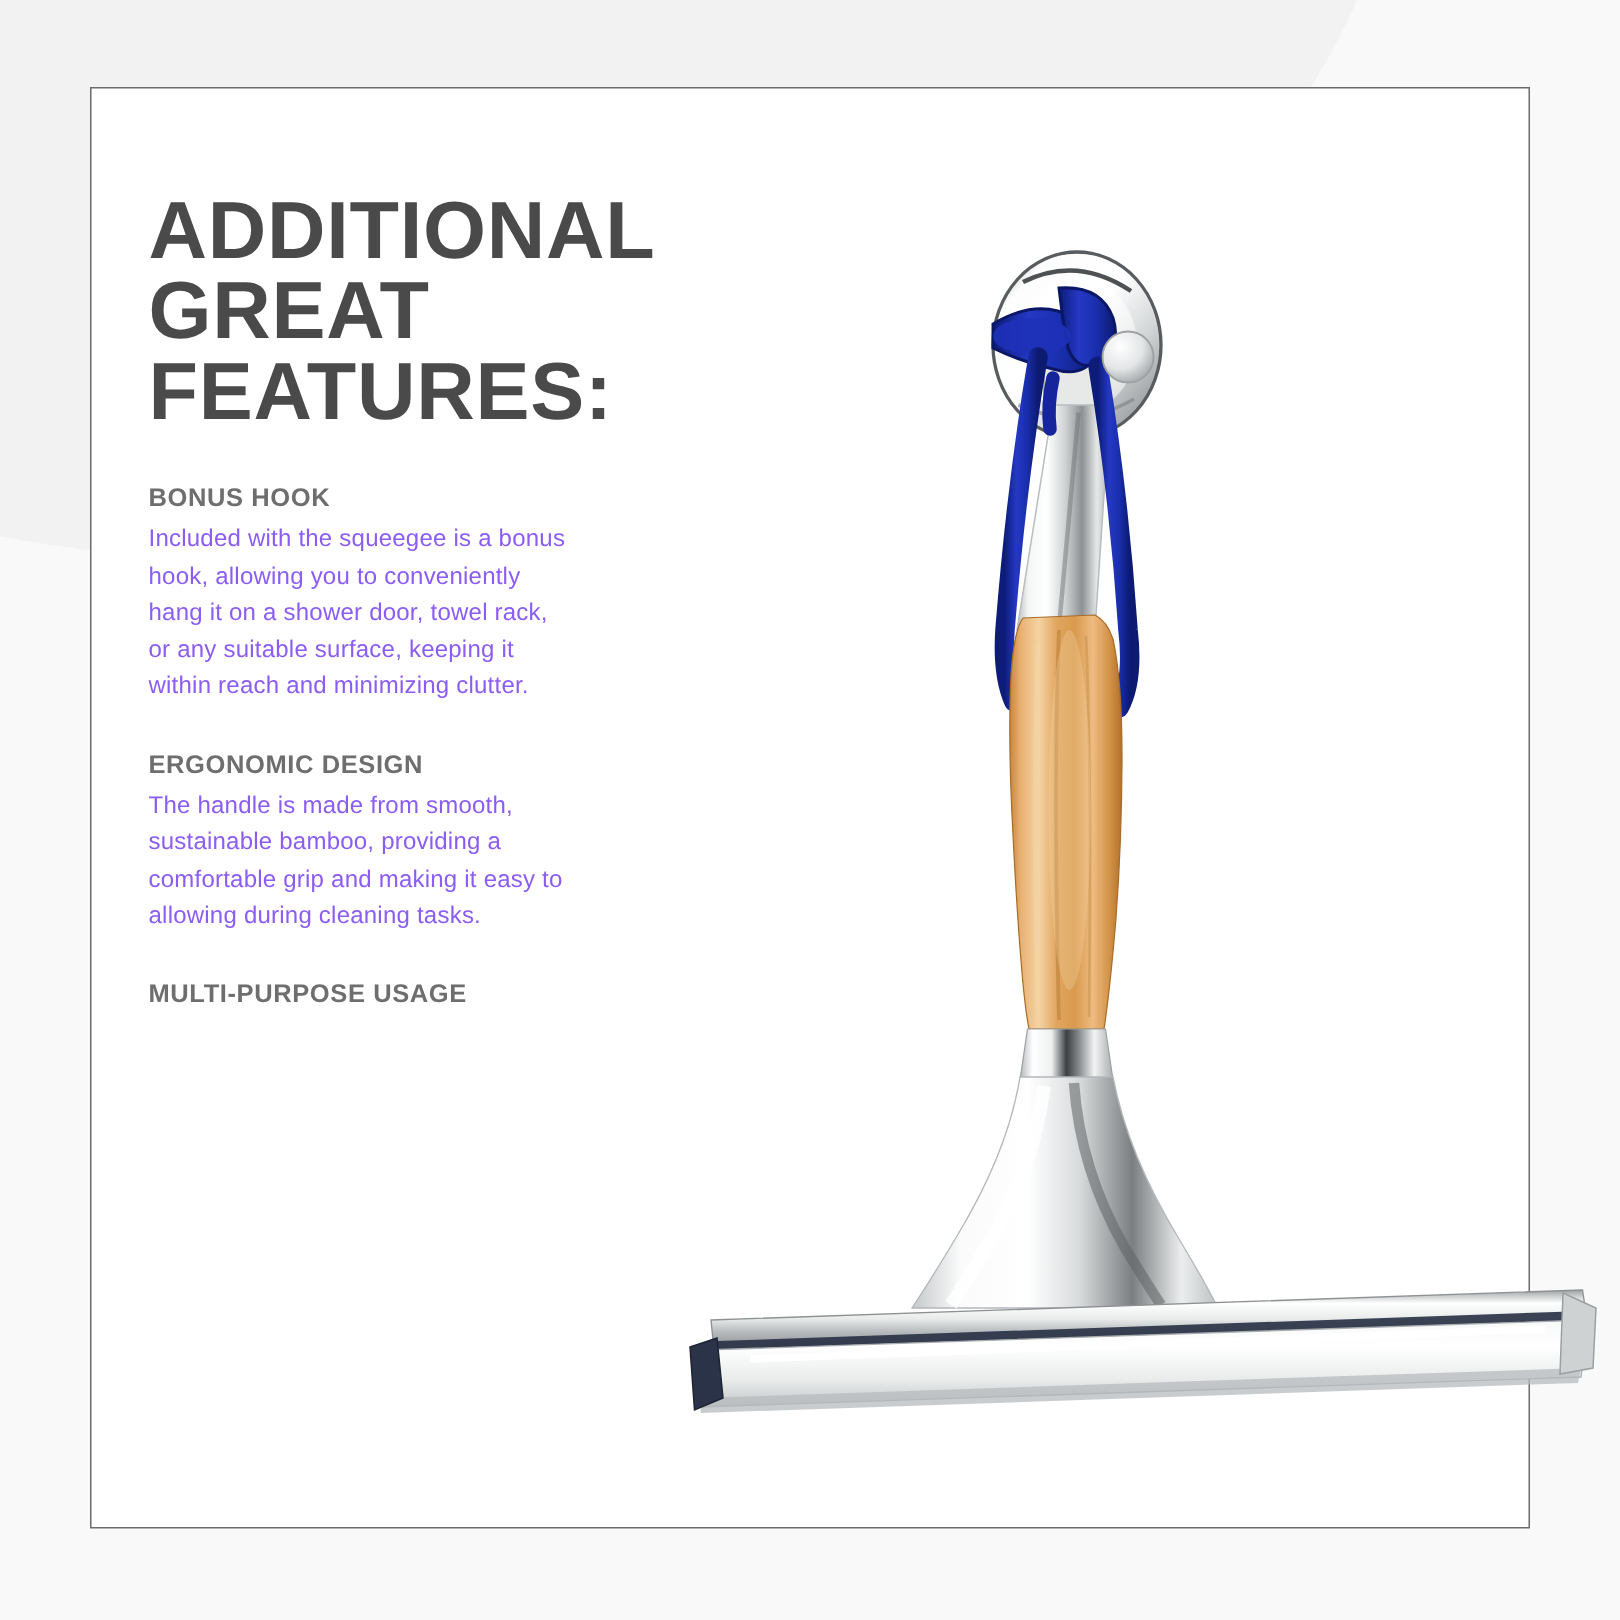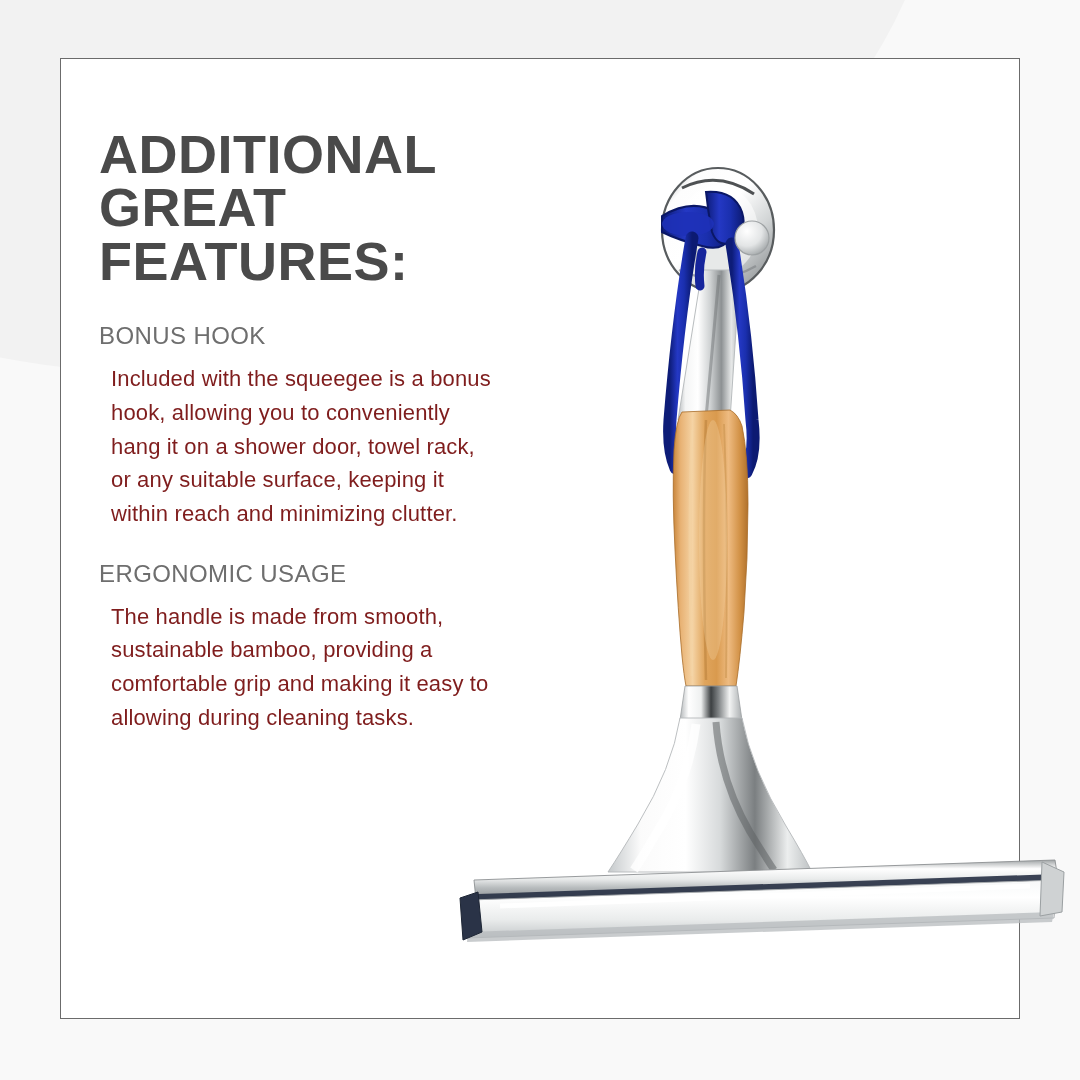--- a/index.html
+++ b/index.html
@@ -44,32 +44,32 @@
     line-height:0.99;
     letter-spacing:0.5px;
     margin:0 0 0 0;
     white-space:pre-line;
   }
   .sections{margin-top:34px;}
   .section{margin-bottom:29px;}
   .section:last-child{margin-bottom:0;}
   .sec-head{
     color:#6e6e6e;
-    font-size:24px;
-    font-weight:normal;
+    font-size:17px;
+    font-weight:bold;
     letter-spacing:0.4px;
     margin:0 0 6px 0;
   }
   .sec-body{
-    color:#7f1d1d;
-    font-size:22px;
+    color:#8b5cf6;
+    font-size:16px;
     font-weight:300;
     line-height:1.53;
     letter-spacing:0.15px;
-    margin:12px;
+    margin:0;
     white-space:pre-line;
   }
 
   
   .product{
     position:absolute;
     left:430px;top:120px;
     width:650px;height:830px;
     pointer-events:none;
   }
@@ -95,28 +95,29 @@
       <div class="section">
         <div class="sec-head">BONUS HOOK</div>
         <p class="sec-body">Included with the squeegee is a bonus
 hook, allowing you to conveniently
 hang it on a shower door, towel rack,
 or any suitable surface, keeping it
 within reach and minimizing clutter.</p>
       </div>
 
       <div class="section">
-        <div class="sec-head">ERGONOMIC USAGE</div>
+        <div class="sec-head">ERGONOMIC DESIGN</div>
         <p class="sec-body">The handle is made from smooth,
 sustainable bamboo, providing a
 comfortable grip and making it easy to
 allowing during cleaning tasks.</p>
       </div>
 
       <div class="section">
+        <div class="sec-head">MULTI-PURPOSE USAGE</div>
       </div>
 
     </div>
   </div>
 
   <div class="product">
     <svg viewBox="0 0 650 830" xmlns="http://www.w3.org/2000/svg">
       <defs>
         <linearGradient id="chromeShaft" x1="0" y1="0" x2="1" y2="0">
           <stop offset="0%" stop-color="#b9bdbf"></stop>

